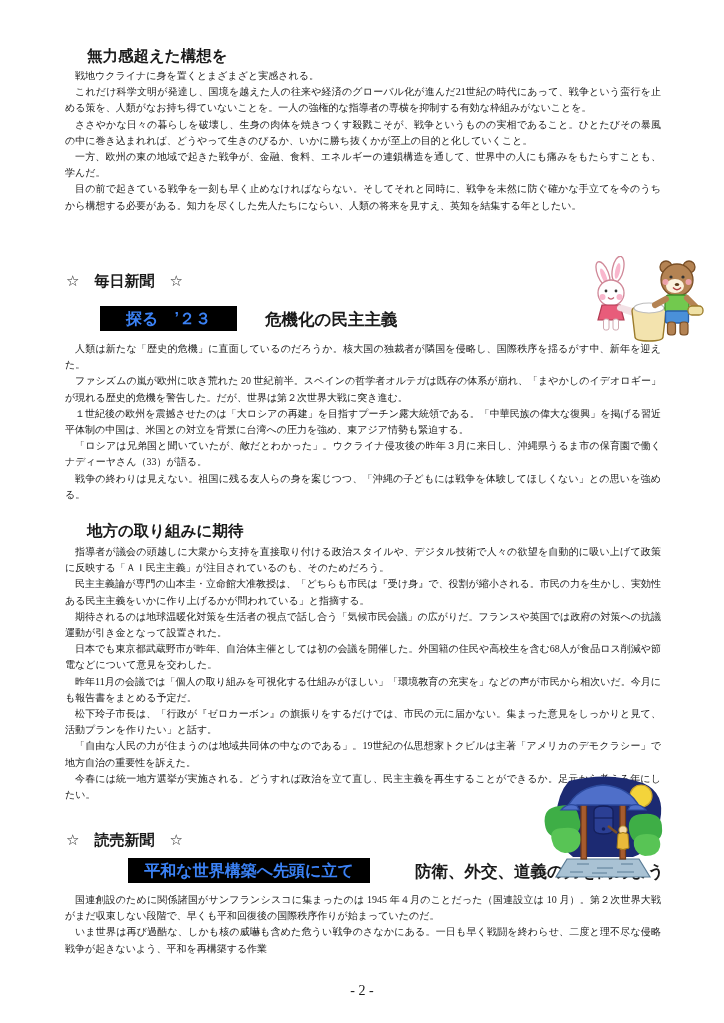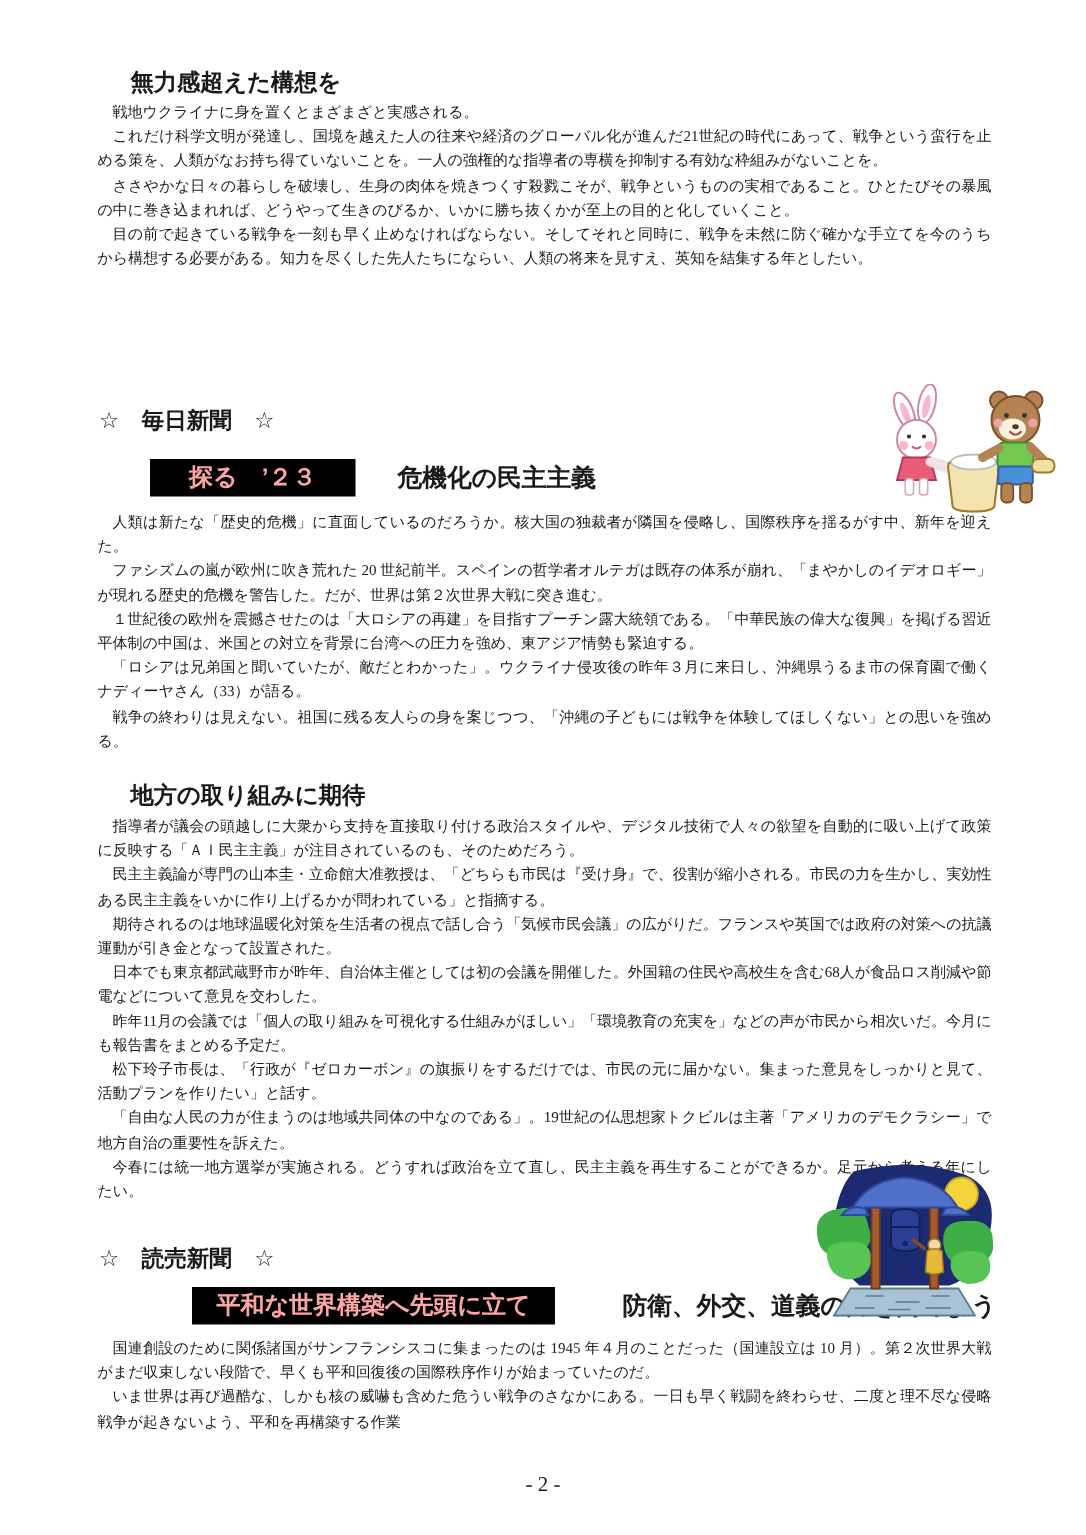--- a/index.html
+++ b/index.html
@@ -26,21 +26,21 @@
     margin:0 0 3px 22px;
   }
   .section-title {
     font-size:15px; line-height:18px;
     margin-left:1px;
   }
   .badge-row {
     display:flex; align-items:center;
   }
   .badge {
-    background:#000000; color:#fca5a5;
+    background:#000000; color:#3b82f6;
     font-size:16px; line-height:21px;
     padding:2px 12px;
     text-align:center;
     white-space:nowrap;
   }
   .headline { font-size:16.5px; line-height:22px; white-space:nowrap; }
   .m-badgerow { margin:16px 0 0 35px; }
   .m-badge { min-width:137px; }
   .m-headline1 { margin-left:20px; }
   .m-headline2 { margin-left:28px; }
@@ -61,20 +61,21 @@
 </head>
 <body>
 
 <div class="page">
 
   <div class="block" style="top:46px;">
     <div class="gothic doc-heading">無力感超えた構想を</div>
     <p class="para">戦地ウクライナに身を置くとまざまざと実感される。</p>
     <p class="para">これだけ科学文明が発達し、国境を越えた人の往来や経済のグローバル化が進んだ21世紀の時代にあって、戦争という蛮行を止める策を、人類がなお持ち得ていないことを。一人の強権的な指導者の専横を抑制する有効な枠組みがないことを。</p>
     <p class="para">ささやかな日々の暮らしを破壊し、生身の肉体を焼きつくす殺戮こそが、戦争というものの実相であること。ひとたびその暴風の中に巻き込まれれば、どうやって生きのびるか、いかに勝ち抜くかが至上の目的と化していくこと。</p>
+    <p class="para">一方、欧州の東の地域で起きた戦争が、金融、食料、エネルギーの連鎖構造を通して、世界中の人にも痛みをもたらすことも、学んだ。</p>
     <p class="para">目の前で起きている戦争を一刻も早く止めなければならない。そしてそれと同時に、戦争を未然に防ぐ確かな手立てを今のうちから構想する必要がある。知力を尽くした先人たちにならい、人類の将来を見すえ、英知を結集する年としたい。</p>
   </div>
 
   <div class="block" style="top:272px;">
     <div class="gothic section-title">☆　毎日新聞　☆</div>
     <div class="badge-row m-badgerow">
       <span class="gothic badge m-badge">探る　’２３</span>
       <span class="gothic headline m-headline2">危機化の民主主義</span>
     </div>
     <div class="m-body">

